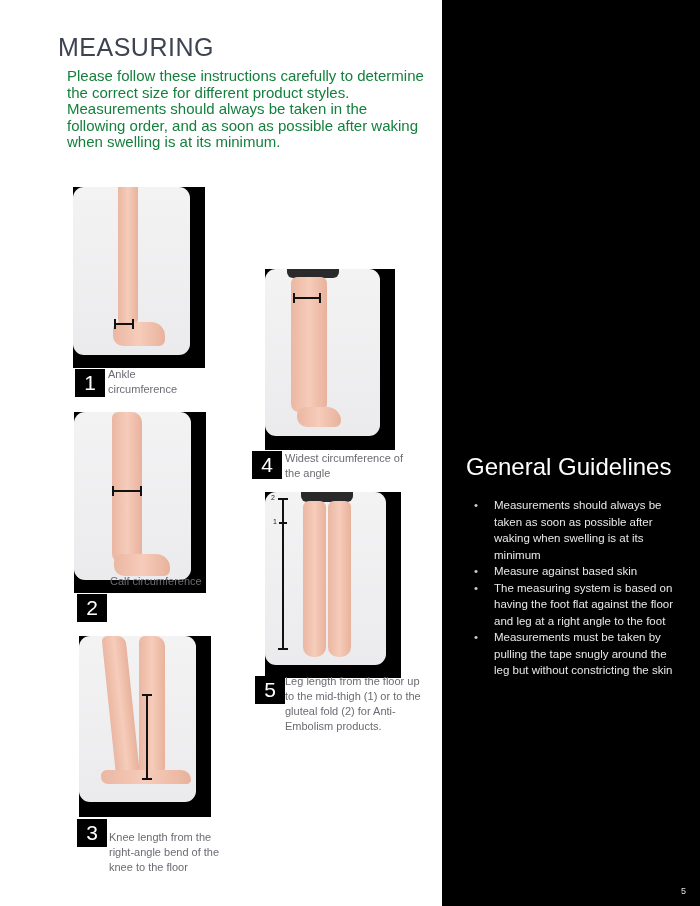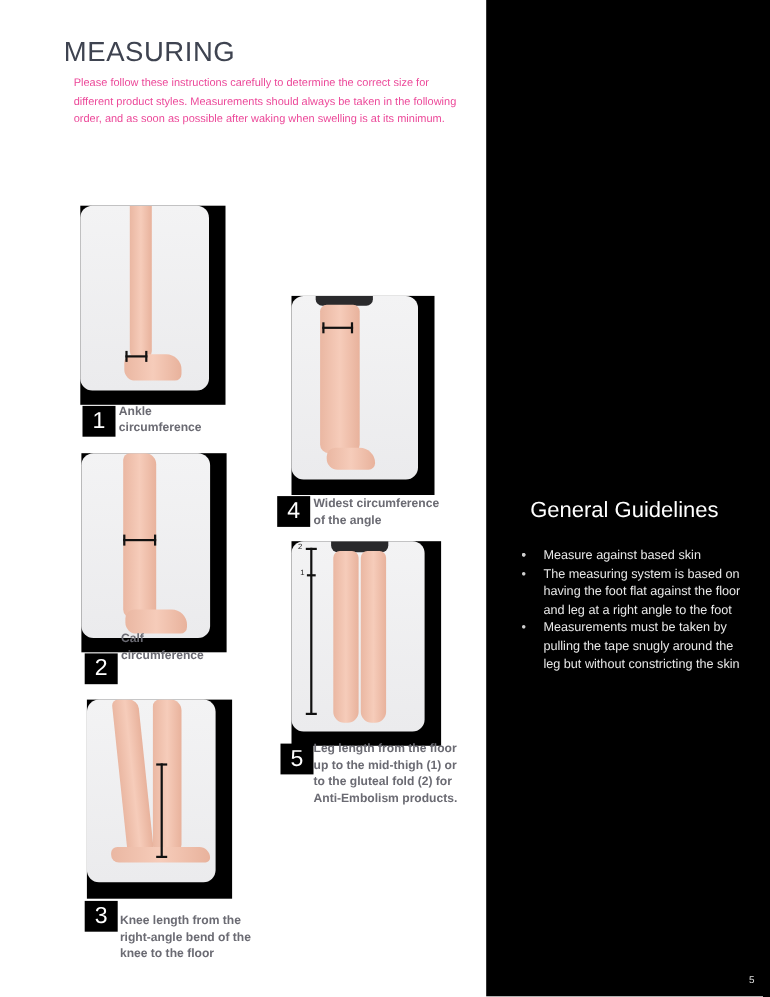--- a/index.html
+++ b/index.html
@@ -3,38 +3,38 @@
   <meta charset="utf-8">
   <style>
     * { box-sizing: border-box; margin: 0; padding: 0; }
     html, body { width: 700px; height: 906px; overflow: hidden; background: #ffffff; }
     body { position: relative; font-family: "Liberation Sans", "DejaVu Sans", sans-serif; }
 
     .left { position: absolute; left: 0; top: 0; width: 442px; height: 906px; background: #ffffff; }
     .right { position: absolute; left: 442px; top: 0; width: 258px; height: 906px; background: #000000; }
 
     .title { position: absolute; left: 58px; top: 33px; font-size: 25px; color: #3e4350; letter-spacing: 0.5px; font-weight: normal; }
-    .intro { position: absolute; left: 67px; top: 68px; width: 360px; font-size: 10px; line-height: 16.5px; color: #ec4899; }
+    .intro { position: absolute; left: 67px; top: 68px; width: 360px; font-size: 15px; line-height: 16.5px; color: #15803d; }
 
     .card { position: absolute; }
     .card .shadow { position: absolute; background: #000; }
     .card .photo { position: absolute; background: linear-gradient(180deg, #f3f3f4 0%, #ebebed 100%); border-radius: 11px; overflow: hidden; }
     .card .numbox { position: absolute; width: 30px; height: 28px; background: #000; color: #fff; font-size: 21px; line-height: 28px; text-align: center; }
-    .card .caption { position: absolute; font-size: 11px; line-height: 15px; color: #6b6b73; font-weight: bold; }
+    .card .caption { position: absolute; font-size: 11px; line-height: 15px; color: #6b6b73; }
 
     .leg { position: absolute; background: linear-gradient(90deg, #eab7a2 0%, #f6ccba 50%, #e8b29c 100%); }
     .mark-h { position: absolute; height: 2px; background: #111; }
     .mark-h::before, .mark-h::after { content: ""; position: absolute; top: -4px; width: 2px; height: 10px; background: #111; }
     .mark-h::before { left: 0; } .mark-h::after { right: 0; }
     .mark-v { position: absolute; width: 2px; background: #111; }
     .mark-v::before, .mark-v::after { content: ""; position: absolute; left: -4px; width: 10px; height: 2px; background: #111; }
     .mark-v::before { top: 0; } .mark-v::after { bottom: 0; }
     .shorts { position: absolute; background: #2a2a2c; }
 
-    .gg-title { position: absolute; left: 482px; top: 453px; font-size: 20px; color: #ffffff; font-weight: normal; }
+    .gg-title { position: absolute; left: 466px; top: 453px; font-size: 24px; color: #ffffff; font-weight: normal; }
     .gg-list { position: absolute; left: 474px; top: 497px; width: 200px; list-style: none; }
     .gg-list li { position: relative; padding-left: 20px; font-size: 11.5px; line-height: 16.5px; color: #e8e8e8; }
     .gg-list li .bullet { position: absolute; left: 0; top: 0; color: #cfcfcf; }
     .page-num { position: absolute; left: 681px; top: 886px; font-size: 9px; color: #e0e0e0; }
     .tick-label { position: absolute; font-size: 7px; color: #222; }
   </style>
 </head>
 <body>
 
 <div class="left"></div>
@@ -101,20 +101,21 @@
     <div style="position:absolute;left:14px;top:30px;width:8px;height:2px;background:#111;"></div>
   </div>
   <div class="numbox" style="left:255px;top:676px;">5</div>
   <div class="caption" style="left:285px;top:674px;width:140px;">Leg length from the floor up to the mid-thigh (1) or to the gluteal fold (2) for Anti-Embolism products.</div>
 </div>
 
 <h2 class="gg-title">General Guidelines</h2>
 <ul class="gg-list">
   <li>
     <span class="bullet">•</span>
+    <span>Measurements should always be taken as soon as possible after waking when swelling is at its minimum</span>
   </li>
   <li>
     <span class="bullet">•</span>
     <span>Measure against based skin</span>
   </li>
   <li>
     <span class="bullet">•</span>
     <span>The measuring system is based on having the foot flat against the floor and leg at a right angle to the foot</span>
   </li>
   <li>

